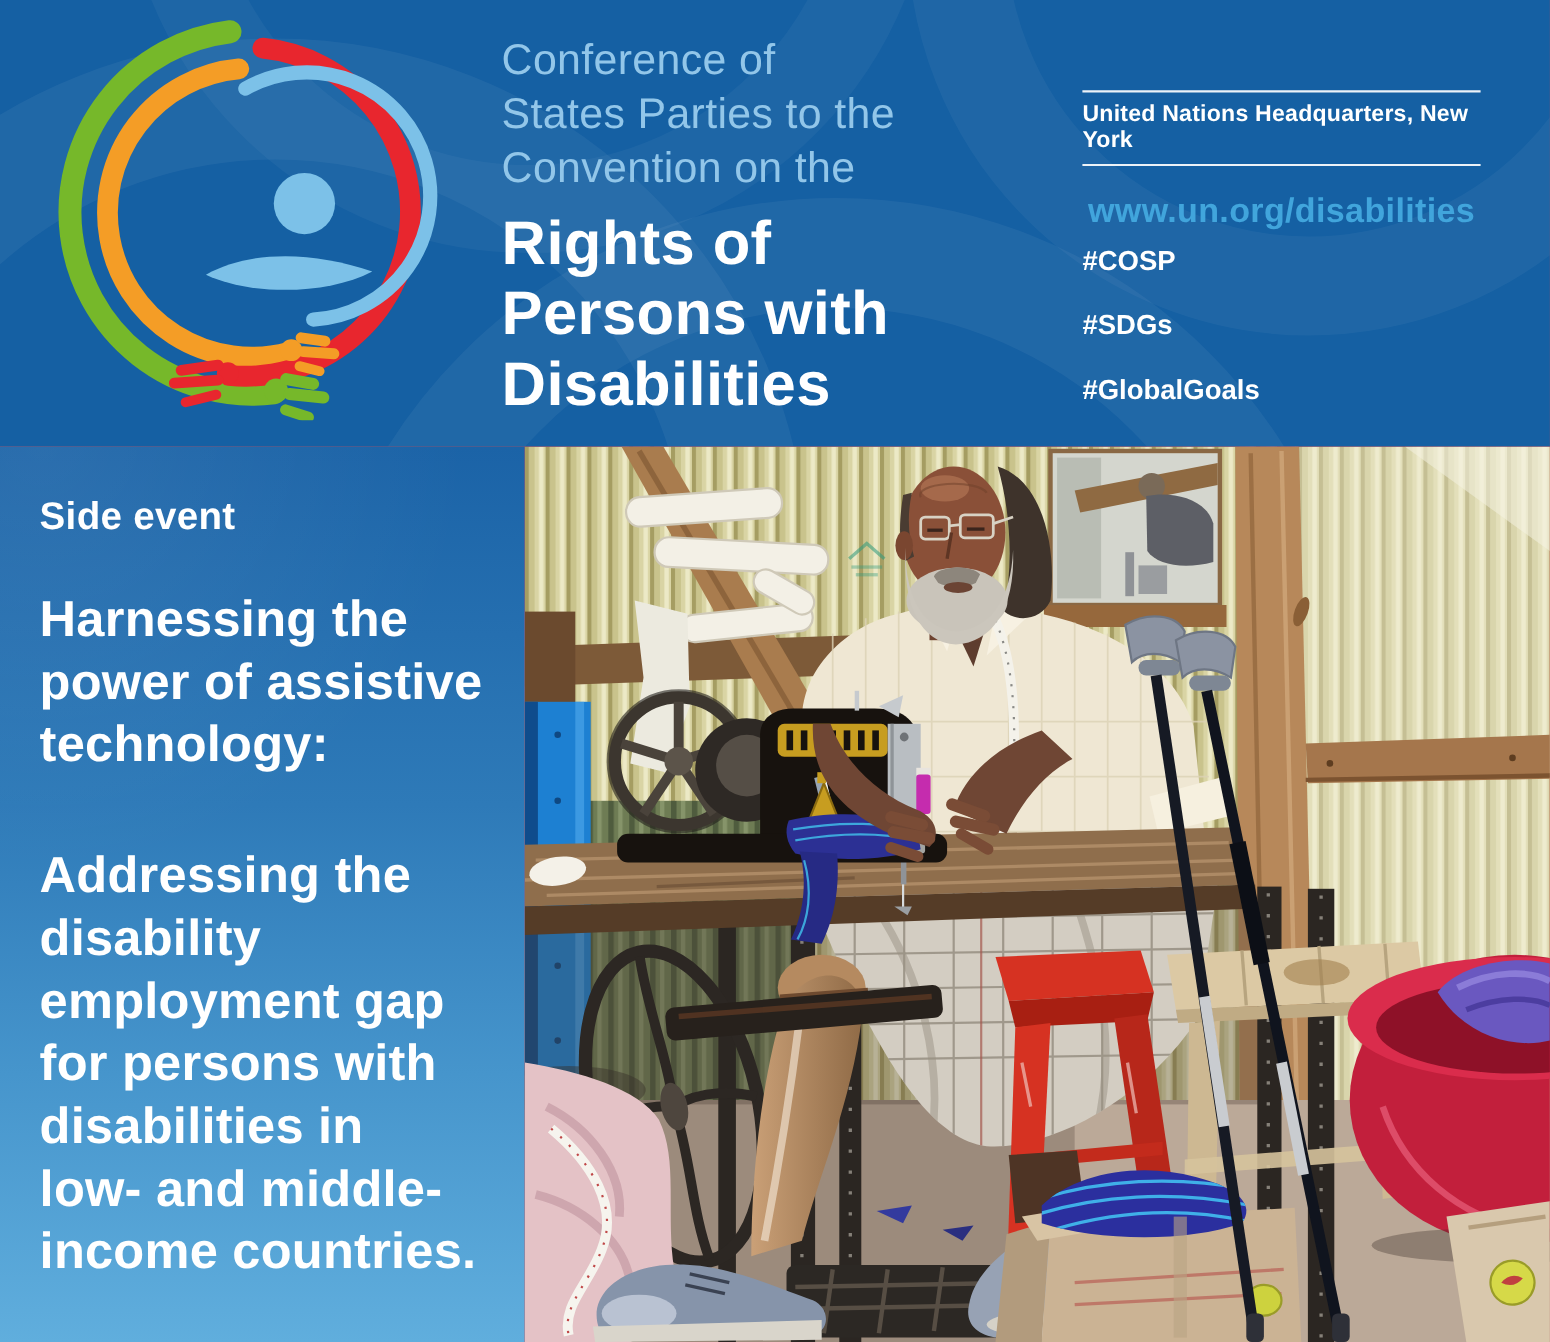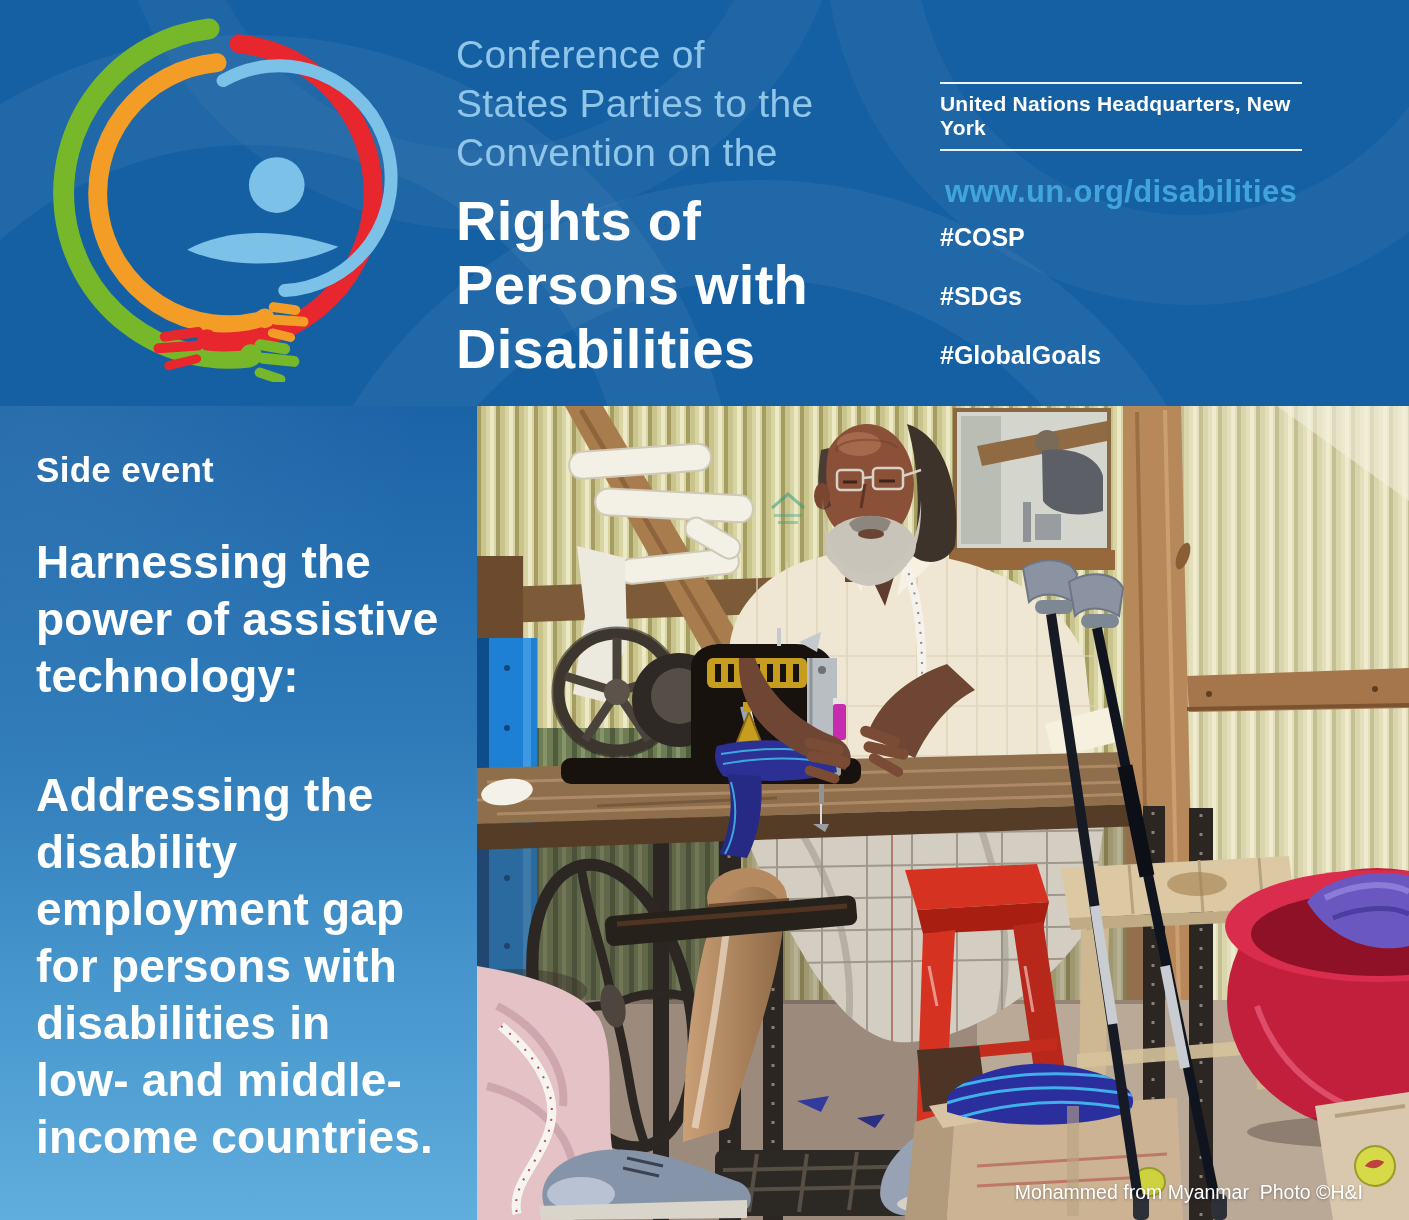--- a/index.html
+++ b/index.html
@@ -6,21 +6,21 @@
   .poster{position:relative;width:1409px;height:1220px;overflow:hidden;background:#ef4444;
           font-family:Liberation Sans, sans-serif;padding-left:20px;}
   
   .banner{position:absolute;left:0;top:0;width:1409px;height:406px;background:#1560a3;overflow:hidden;}
   .banner-swirls{position:absolute;left:0;top:0;width:100%;height:100%;}
   .crpd-logo{position:absolute;left:40px;top:4px;width:378px;height:378px;}
   .title-block{position:absolute;left:456px;top:30px;}
   .t-pre{font-size:39px;line-height:49px;color:#92c6e9;font-weight:500;letter-spacing:.3px;}
   .t-main{font-size:56px;line-height:64px;color:#ffffff;font-weight:700;letter-spacing:.3px;}
   .t-main-wrap{margin-top:12px;}
-  .right-col{position:absolute;left:940px;top:82px;width:362px;color:#fff;}
+  .right-col{position:absolute;left:984px;top:82px;width:362px;color:#fff;}
   .loc{border-top:2px solid rgba(255,255,255,.92);border-bottom:2px solid rgba(255,255,255,.92);
        padding:8px 0 9px;font-size:21px;font-weight:700;letter-spacing:.2px;}
   .url{margin-top:23px;font-size:31px;font-weight:700;color:#41a5dc;letter-spacing:.3px;text-align:center;}
   .tags{margin-top:13px;font-size:25px;font-weight:700;display:flex;gap:30px;flex-direction:column;}
   .un-row{margin-top:95px;display:flex;align-items:flex-end;}
   .un-name{font-size:27px;font-weight:700;line-height:28px;margin-left:10px;letter-spacing:.2px;}
   .un-divider{width:2px;height:54px;background:rgba(255,255,255,.9);margin:0 12px;}
   .dese{font-size:13.5px;line-height:16px;font-weight:700;}
   .sdg-wheel{width:58px;height:58px;border-radius:50%;margin-left:28px;
     background:conic-gradient(#E5243B 0 5.88%,#DDA63A 5.88% 11.76%,#4C9F38 11.76% 17.65%,
@@ -512,15 +512,14 @@
       </g>
       <g>
         <path d="M592,176 C612,164 638,166 646,182 L642,210 C626,200 608,200 598,210 Z" fill="#8b93a2" stroke="#6e7684" stroke-width="2"></path>
         <rect x="604" y="208" width="38" height="14" rx="7" fill="#7e8794"></rect>
         <line x1="620" y1="222" x2="742" y2="812" stroke="#10141e" stroke-width="10"></line>
         <line x1="648" y1="360" x2="670" y2="470" stroke="#0c0f16" stroke-width="15"></line>
         <line x1="688" y1="560" x2="708" y2="662" stroke="#c9ccd0" stroke-width="10"></line>
         <rect x="734" y="788" width="16" height="26" rx="5" fill="#2e3038"></rect>
       </g>
     </svg>
-    <div class="caption">Mohammed from Myanmar  Photo ©H&amp;I</div>
   </div>
 </div>
 
 </body></html>

